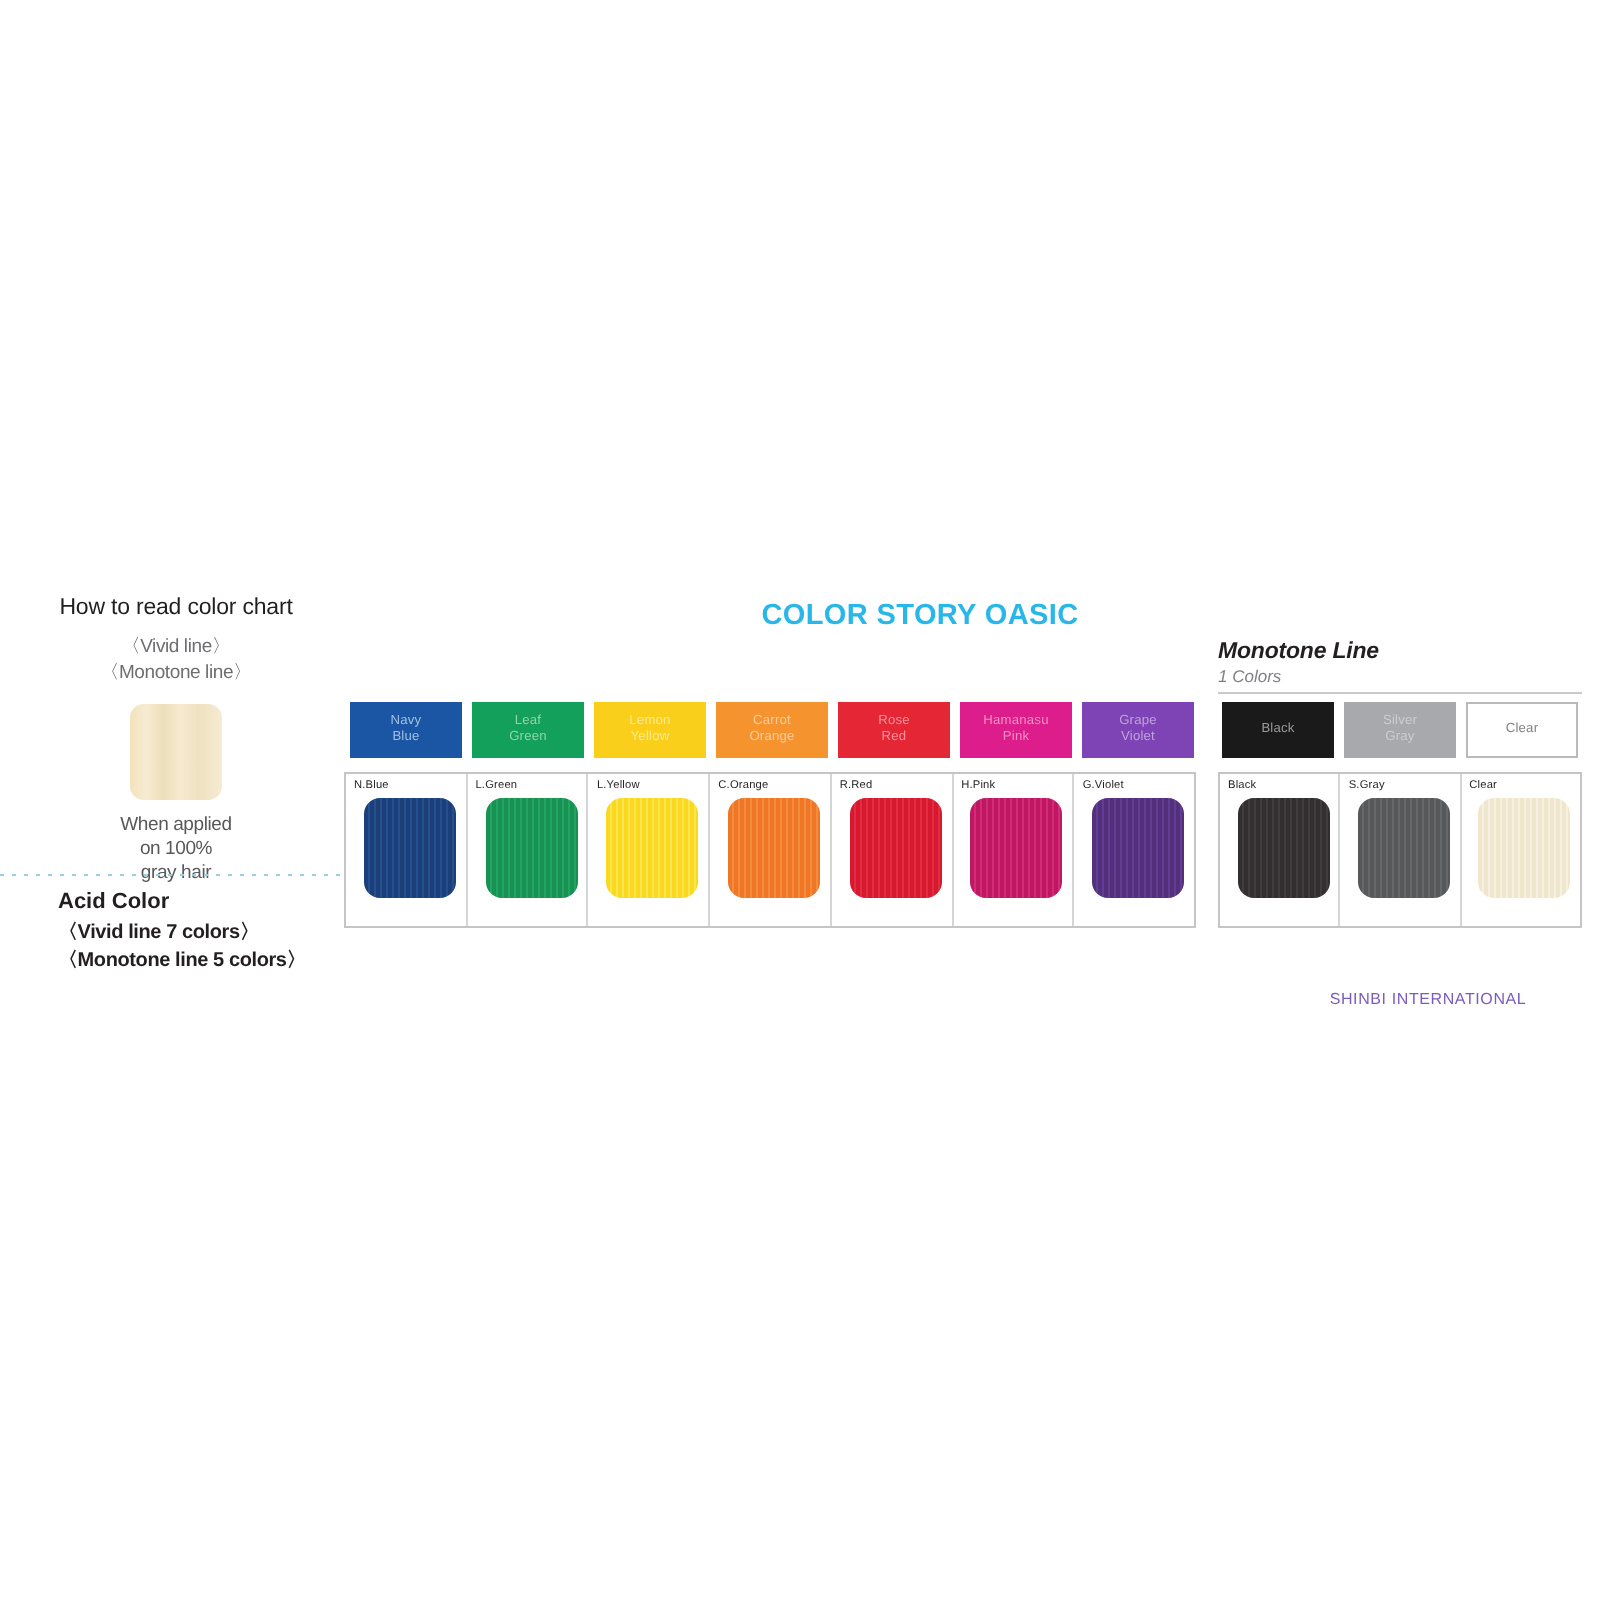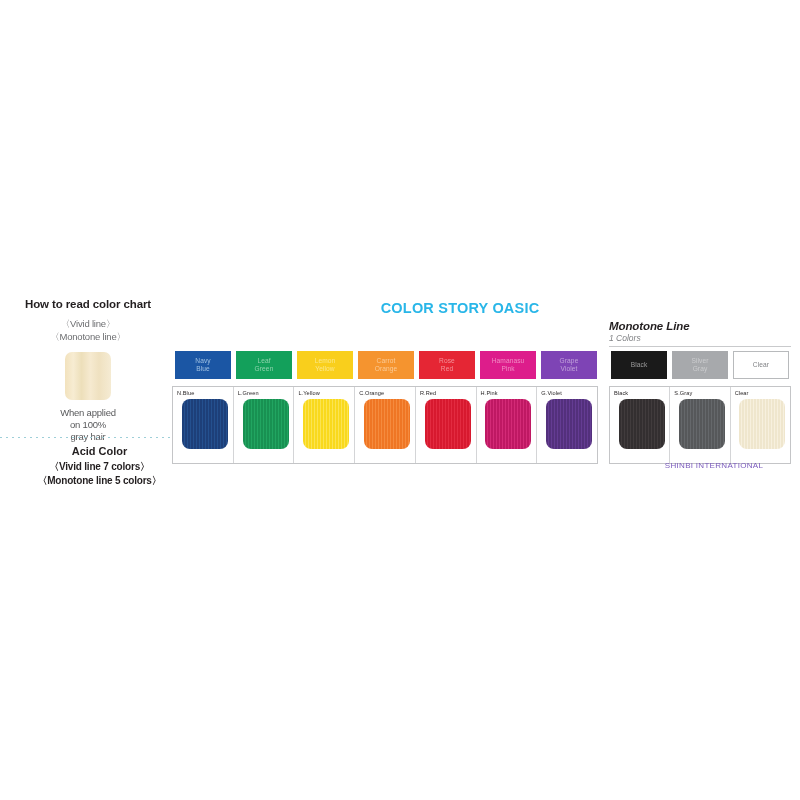--- a/index.html
+++ b/index.html
@@ -7,41 +7,41 @@
     width: 800px; height: 800px;
     background: #ffffff;
     font-family: "Liberation Sans", sans-serif;
     overflow: hidden;
   }
   #stage { position: relative; width: 800px; height: 800px; }
 
   
   #legend { position: absolute; left: 8px; top: 298px; width: 160px; text-align: center; }
   #legend .legend-title {
-    font-size: 11.5px; font-weight: bold; color: #231f20;
+    font-size: 11.5px; font-weight: normal; color: #231f20;
     letter-spacing: -0.1px; margin-bottom: 7px;
   }
   #legend .legend-sub {
     font-size: 9.5px; color: #6d6e71; line-height: 13px; letter-spacing: -0.2px;
   }
   #legend .legend-swatch {
     width: 46px; height: 48px; margin: 9px auto 7px auto;
     background: linear-gradient(90deg,#f2e2bd 0%,#f7ecd2 18%,#eddfba 36%,#f6ead0 55%,#efe1c0 74%,#f5ebd3 100%);
     border-radius: 7px;
   }
   #legend .legend-note {
     font-size: 9.5px; color: #58595b; line-height: 12px; letter-spacing: -0.2px;
   }
 
   #dotted-divider {
     position: absolute; left: 0px; top: 437px; width: 178px; height: 1px;
     background-image: repeating-linear-gradient(to right,#9ecfd8 0px,#9ecfd8 2px,transparent 2px,transparent 6px);
   }
 
-  #acid { position: absolute; left: 3px; top: 445px; width: 180px; text-align: center; padding-left: 13px; }
+  #acid { position: absolute; left: 16px; top: 445px; width: 180px; text-align: left; padding-left: 13px; }
   #acid .acid-title { font-size: 11px; font-weight: bold; color: #231f20; margin-bottom: 3px; }
   #acid .acid-line { font-size: 10px; font-weight: bold; color: #231f20; line-height: 14px; letter-spacing: -0.2px; }
 
   
   #main-title {
     position: absolute; left: 330px; top: 300px; width: 260px;
     text-align: center; font-size: 14.5px; font-weight: bold;
     color: #29b6e8; letter-spacing: 0.2px;
   }
 
@@ -68,21 +68,21 @@
   .sample-box { position: absolute; border: 1px solid #c4c5c7; background: #fff; display: flex; }
   #vivid-box { left: 172px; top: 386px; width: 426px; height: 78px; }
   #mono-box  { left: 609px; top: 386px; width: 182px; height: 78px; }
   .cell { flex: 1 1 0; position: relative; border-right: 1px solid #d4d5d7; padding: 3px 0 0 4px; }
   .cell:last-child { border-right: none; }
   .cell-label { font-size: 5.6px; color: #231f20; letter-spacing: 0.1px; }
   .cell-swatch { width: 46px; height: 50px; margin: 3px auto 0 auto; border-radius: 8px; }
   #mono-box .cell-swatch { width: 46px; }
 
   #footer {
-    position: absolute; left: 630px; top: 461px; width: 168px; text-align: center;
+    position: absolute; left: 630px; top: 495px; width: 168px; text-align: center;
     font-size: 8px; color: #7b5bbd; letter-spacing: 0.3px;
   }
 </style>
 </head>
 <body>
 
 <div id="stage">
 
   <div id="legend">
     <div class="legend-title">How to read color chart</div>

